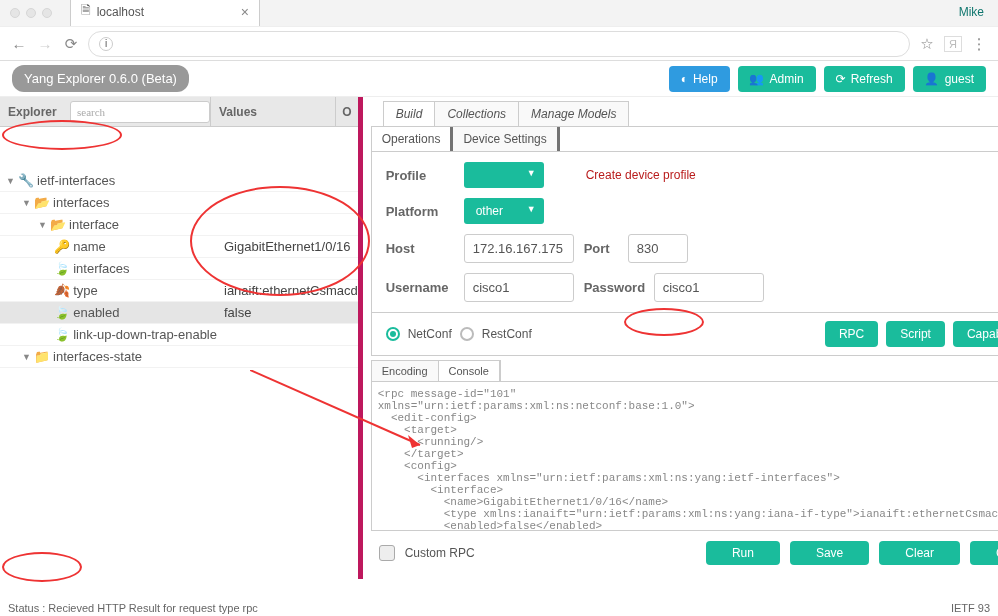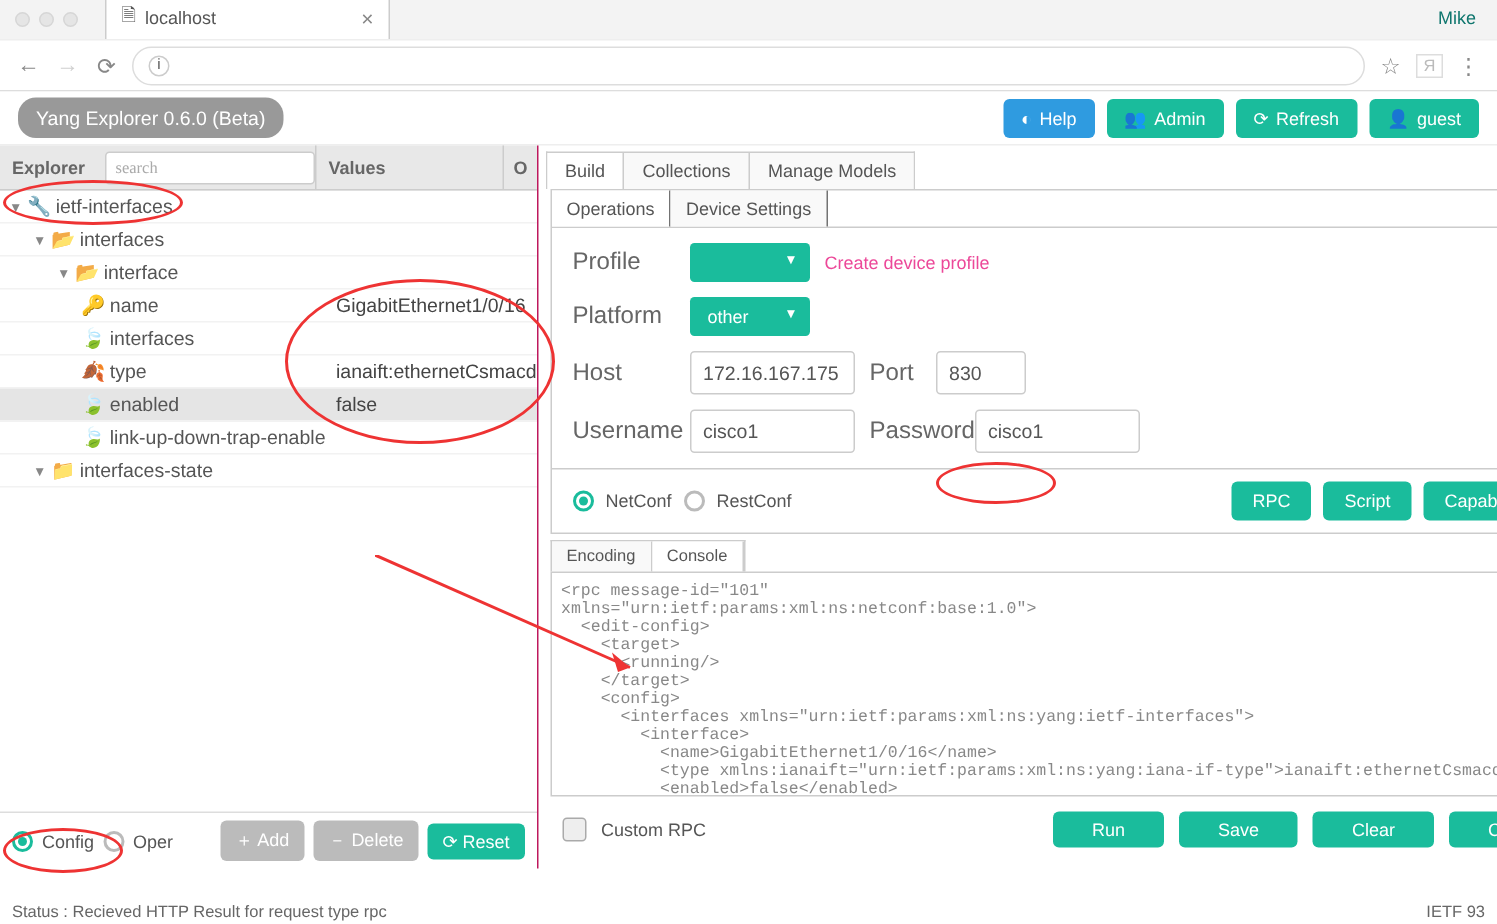--- a/index.html
+++ b/index.html
@@ -21,21 +21,21 @@
 
 .app-header { height: 36px; background: #fff; display: flex; align-items: center; padding: 0 12px; gap: 8px; border-bottom:1px solid #eee;}
 .app-title { background: #999; color: #fff; padding: 6px 12px; border-radius: 12px; font-size: 13px; }
 .hdr-spacer { flex: 1; }
 .hdr-btn { color: #fff; padding: 6px 12px; border-radius: 4px; font-size: 12px; display: flex; align-items: center; gap: 5px; }
 .btn-blue { background: #2f9be0; }
 .btn-teal { background: #1abc9c; }
 
 
 .main { display: flex; height: 482px; }
-.panel-left { width: 400px; border-right: 1px solid #be185d; display: flex; flex-direction: column; }
+.panel-left { width: 400px; border-right: 5px solid #be185d; display: flex; flex-direction: column; gap: 43px; }
 .panel-mid { flex: 1; display: flex; flex-direction: column; padding: 4px; }
 
 
 .expl-head { display: flex; background: #e8e8e8; border-bottom: 1px solid #ccc; height: 30px; align-items:center;}
 .expl-title { font-weight: bold; padding: 0 8px; width: 70px; color:#666;}
 .expl-search { border: 1px solid #ccc; background:#fff; border-radius: 3px; height: 22px; width: 140px; padding:0 6px; color:#aaa; font-size:11px; display:flex; align-items:center;font-family:Liberation Serif, serif;}
 .col-values { border-left:1px solid #ccc; padding:0 8px; font-weight:bold; flex:1; height:100%; display:flex; align-items:center; color:#666;}
 .col-op { border-left:1px solid #ccc; padding:0 6px; font-weight:bold; height:100%; display:flex; align-items:center; color:#666;}
 .tree { flex: 1; overflow: auto; font-size: 13px; }
 .tree-row { display: flex; height: 22px; align-items: center; border-bottom:1px solid #f2f2f2;}
@@ -43,34 +43,34 @@
 .tree-label { width: 220px; display: flex; align-items: center; gap: 3px; }
 .tree-val { flex: 1; color: #444; padding-left:4px;}
 .expl-footer { height: 38px; border-top: 1px solid #ddd; display: flex; align-items: center; padding: 0 8px; gap: 6px; }
 .radio-dot { width:14px; height:14px; border-radius:50%; border:2px solid #1abc9c; display:inline-flex; align-items:center; justify-content:center;}
 .radio-dot.on::after{ content:""; width:6px; height:6px; background:#1abc9c; border-radius:50%;}
 .foot-spacer { flex:1; }
 .foot-btn { background:#1abc9c; color:#fff; border-radius:4px; padding:5px 10px; font-size:12px;}
 .foot-btn.grey { background:#bbb; }
 
 
-.mid-tabs { display:flex; border:1px solid #ccc; border-bottom:none; width:fit-content; margin-left:1px;}
+.mid-tabs { display:flex; border:1px solid #ccc; border-bottom:none; width:fit-content; margin-left:16px;font-style:italic;}
 .mid-tab { padding:5px 12px; border-right:1px solid #ccc; font-size:12px; color:#555; background:#f9f9f9;}
 .mid-tab:last-child{border-right:none;}
 .mid-tab.active{ background:#fff; }
 .mid-box { border:1px solid #ccc; margin:0 4px; }
 .sub-tabs { display:flex; border-bottom:1px solid #ccc;}
-.sub-tab { padding:5px 10px; border-right:1px solid #737373; font-size:12px; background:#f9f9f9;}
+.sub-tab { padding:5px 10px; border-right:3px solid #737373; font-size:12px; background:#f9f9f9;}
 .sub-tab.active{background:#fff;}
 .form-area { padding:10px 14px; display:flex; flex-direction:column; gap:10px; border-bottom:1px solid #ccc; position:relative;}
 .frow { display:flex; align-items:center; gap:10px; }
-.flabel { width:68px; font-size:16px; color:#666; font-weight:normal;}
+.flabel { width:68px; font-size:13px; color:#666; font-weight:bold;}
 .dropdown { background:#1abc9c; color:#fff; padding:6px 24px 6px 12px; border-radius:3px; position:relative; min-width:80px;}
 .dropdown::after{content:"▼"; position:absolute; right:8px; font-size:9px;}
-.link { color:#ec4899; font-size:12px;}
+.link { color:#b91c1c; font-size:12px;margin-left:32px;}
 .tinput { border:1px solid #ccc; border-radius:3px; padding:6px 8px; font-size:13px; color:#555; min-width:110px;}
 .proto-row { display:flex; align-items:center; gap:8px; padding:8px 14px;}
 .act-btn { background:#1abc9c; color:#fff; border-radius:4px; padding:6px 14px; font-size:12px;}
 .enc-tabs { display:flex; border:1px solid #ccc; border-bottom:none; width:fit-content; margin:4px 0 0 4px;}
 .enc-tab { padding:4px 10px; border-right:1px solid #ccc; font-size:11px; background:#f9f9f9;}
 .enc-tab.active{background:#fff;}
 .code-box { border:1px solid #ccc; margin:0 4px; padding:6px; font-family:"Courier New",monospace; font-size:11px; color:#888; white-space:pre; overflow:auto; height:158px;}
 .bottom-row { display:flex; align-items:center; gap:10px; padding:6px 8px; margin:4px;}
 .chk { width:16px; height:16px; border:1px solid #aaa; border-radius:3px; background:#eee;}
 .run-btn { background:#1abc9c; color:#fff; border-radius:4px; padding:5px 26px; font-size:12px;}
@@ -205,30 +205,20 @@
         </div>
         <div class="tree-row">
           <div class="tree-label" style="padding-left: 22px;">
             <span style="color:#888;font-size:9px">▼</span>
             <span>📁</span>
             <span>interfaces-state</span>
           </div>
           <div class="tree-val"></div>
         </div>
       </div>
-    <div class="expl-footer">
-      <span class="radio-dot on"></span>
-      <span>Config</span>
-      <span class="radio-dot" style="border-color:#bbb"></span>
-      <span>Oper</span>
-      <div class="foot-spacer"></div>
-      <div class="foot-btn grey">＋ <span>Add</span></div>
-      <div class="foot-btn grey">－ <span>Delete</span></div>
-      <div class="foot-btn">⟳ <span>Reset</span></div>
-    </div>
   </div>
 
   <div class="panel-mid">
     <div class="mid-tabs">
       <div class="mid-tab active">Build</div>
       <div class="mid-tab">Collections</div>
       <div class="mid-tab">Manage Models</div>
     </div>
     <div class="mid-box">
       <div class="sub-tabs">

